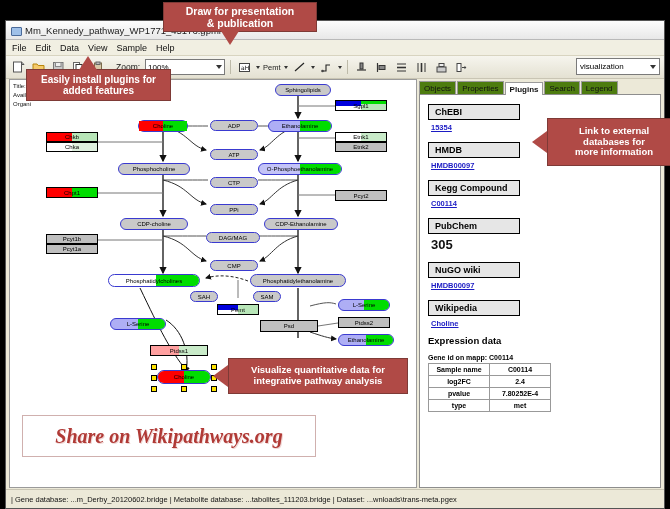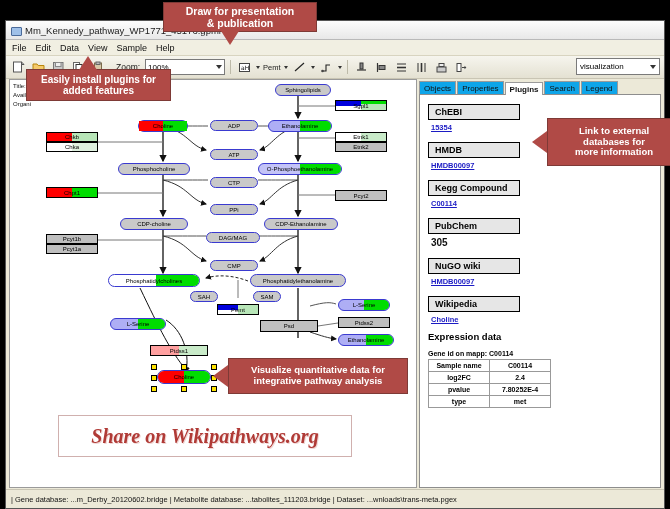--- a/index.html
+++ b/index.html
@@ -47,48 +47,48 @@
         justify-content:center;color:#000;text-align:center;white-space:nowrap;}
   .metab{border:1.2px solid #3a3ad0;border-radius:9px;background:#c9c9c9;}
   .gene{border:1px solid #000;background:#bfbfbf;}
   .small{border:1.2px solid #3a3ad0;border-radius:9px;background:#c9c9c9;}
   .nlabel{position:relative;z-index:3;}
   .fill{position:absolute;top:0;bottom:0;z-index:1;}
   .handle{position:absolute;width:4px;height:4px;background:#ffe400;border:1px solid #000;z-index:9;}
 
   
   .tabs{display:flex;align-items:flex-end;height:15px;background:#ece9d8;border-bottom:1px solid #8d8d8d;gap:1px;}
-  .tab{font-size:8px;padding:2px 4px 1px;border:1px solid #9a9a9a;border-bottom:none;background:#0ea5e9;color:#111;}
+  .tab{font-size:8px;padding:2px 4px 1px;border:1px solid #9a9a9a;border-bottom:none;background:#4d7c0f;color:#111;}
   .tab.active{background:#fff;position:relative;top:1px;font-weight:bold;}
   .panelbody{flex:1 1 auto;background:#fff;border:1px solid #8d8d8d;border-top:none;overflow:hidden;position:relative;padding:6px 12px 0 8px;}
   .dbhead{display:inline-block;border:1px solid #000;background:#e6e6e6;font-size:9px;font-weight:bold;
           padding:2px 6px;min-width:78px;}
   .dblink{display:block;font-size:7.5px;color:#1b1bc4;text-decoration:underline;margin:3px 0 7px 3px;font-weight:bold;}
-  .dbplain{display:block;font-size:10px;color:#111;margin:3px 4px 7px 3px;font-weight:bold;}
+  .dbplain{display:block;font-size:13px;color:#111;margin:3px 4px 7px 3px;font-weight:bold;}
   .exph{font-size:9.5px;font-weight:bold;margin:2px 0 8px 0;}
   .geneid{font-size:7px;font-weight:bold;margin-bottom:2px;}
   table.exp{border-collapse:collapse;font-size:7px;}
   table.exp td{border:1px solid #999;padding:2px 4px;text-align:center;font-weight:bold;min-width:52px;}
 
   
   .statusbar{position:absolute;left:0;right:0;bottom:0;height:18px;background:#ece9d8;border-top:1px solid #c9c5b4;
              display:flex;align-items:center;padding-left:5px;font-size:7.5px;color:#111;}
 
   
   .callout{position:absolute;background:#b04a46;color:#fff;font-weight:bold;text-align:center;
            border:1px solid #7e3a36;z-index:50;display:flex;align-items:center;justify-content:center;
            line-height:1.15;padding:3px 6px;box-sizing:border-box;}
   .arrow-d{position:absolute;width:0;height:0;border-left:9px solid transparent;border-right:9px solid transparent;
            border-top:14px solid #b04a46;z-index:50;}
   .arrow-u{position:absolute;width:0;height:0;border-left:9px solid transparent;border-right:9px solid transparent;
            border-bottom:14px solid #b04a46;z-index:50;}
   .arrow-l{position:absolute;width:0;height:0;border-top:11px solid transparent;border-bottom:11px solid transparent;
            border-right:15px solid #b04a46;z-index:50;}
   .share{position:absolute;left:22px;top:415px;width:292px;height:40px;background:#fff;border:1px solid #d0b0ae;
-         display:flex;align-items:center;justify-content:center;z-index:55;margin-left:36px;}
+         display:flex;align-items:center;justify-content:center;z-index:55;}
   .share span{font-size:20px;font-weight:bold;font-style:italic;color:#b03a36;
               text-shadow:1px 1px 0 #f0d6d4;font-family:"Liberation Serif",serif;}
 </style>
 </head>
 <body>
 
 <div id="app">
 
   <div class="titlebar">
     <div class="tb-icon"></div>

